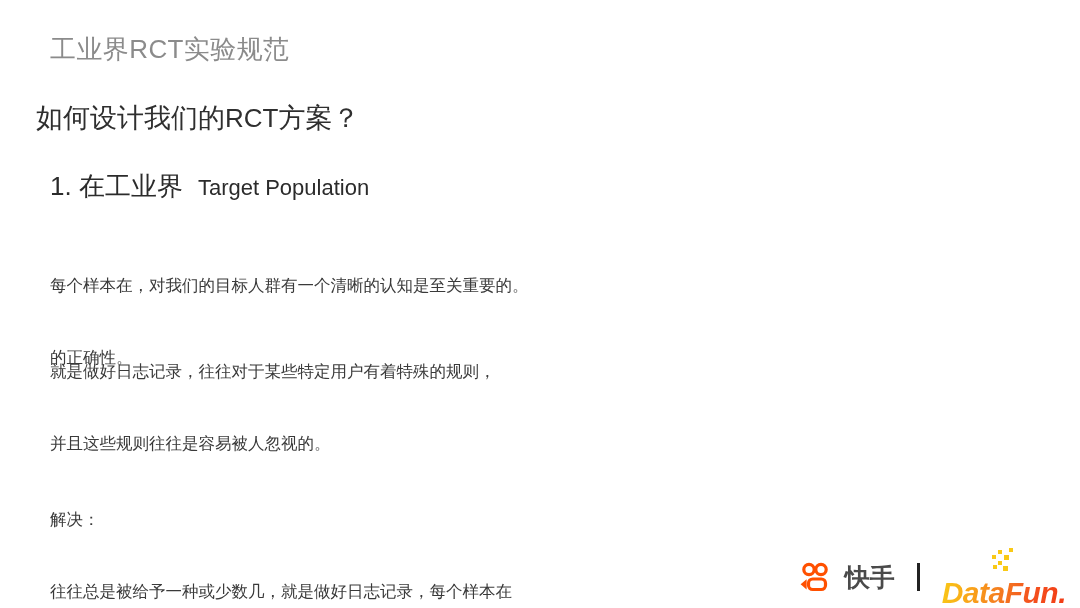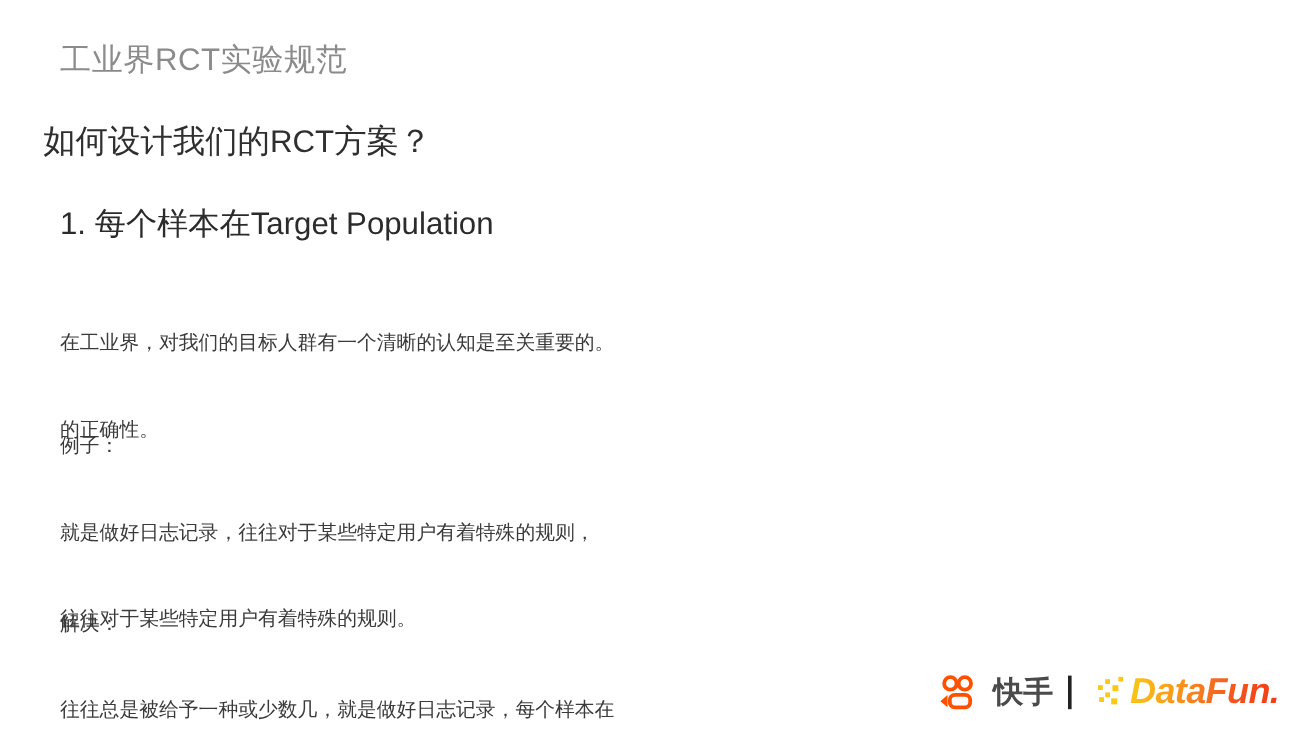--- a/index.html
+++ b/index.html
@@ -64,21 +64,22 @@
   }
   .section-heading .num {
     font-family: "Liberation Sans", "DejaVu Sans", sans-serif;
   }
   .section-heading .cjk {
     font-family: "Liberation Serif", "DejaVu Serif", serif;
     font-size: 26px;
   }
   .section-heading .latin {
     font-family: "Liberation Sans", "DejaVu Sans", sans-serif;
-    font-size: 26px;
+    font-size: 22px;
+    margin-left: 15px;
   }
 
   
   .body-block {
     position: absolute;
     left: 50px;
     width: 560px;
     font-family: "Liberation Serif", "DejaVu Serif", serif;
     font-size: 16.5px;
     line-height: 24px;
@@ -104,21 +105,21 @@
     display: flex;
     align-items: center;
     gap: 0px;
   }
 
   
   .ks-logo {
     display: flex;
     align-items: center;
     gap: 13px;
-    margin-right: 12px;
+    margin-right: 22px;
   }
   .ks-mark {
     position: relative;
     width: 34px;
     height: 30px;
   }
   .ks-mark svg { display: block; }
   .ks-word {
     font-family: "Liberation Sans", "DejaVu Sans", sans-serif;
     font-size: 25px;
@@ -134,20 +135,21 @@
     background: #222222;
     margin-right: 22px;
     flex: none;
   }
 
   
   .df-logo {
     display: flex;
     align-items: center;
     gap: 3px;
+    flex-direction: column;
   }
   .df-dots { width: 24px; height: 28px; display:block; }
   .df-word {
     font-family: "Liberation Sans", "DejaVu Sans", sans-serif;
     font-size: 30px;
     font-weight: 700;
     font-style: italic;
     line-height: 1;
     letter-spacing: -0.5px;
     background: linear-gradient(100deg, #F9C916 0%, #F9A11B 26%, #F47920 48%, #F4511E 72%, #F23A14 100%);
@@ -159,31 +161,30 @@
 </style>
 </head>
 <body>
 
 <div class="slide">
 
   <div class="slide-title">工业界RCT实验规范</div>
 
   <div class="slide-subtitle"><span>如何设计我们的</span><span class="latin">RCT</span><span>方案？</span></div>
 
-  <div class="section-heading"><span class="num">1. </span><span class="cjk">每个样本在</span><span class="latin">Target Population</span></div>
+  <div class="section-heading"><span class="num">1. </span><span class="cjk">在工业界</span><span class="latin">Target Population</span></div>
 
   <div class="body-block" id="para-intro">
-    <span class="body-line">在工业界，对我们的目标人群有一个清晰的认知是至关重要的。</span>
+    <span class="body-line">每个样本在，对我们的目标人群有一个清晰的认知是至关重要的。</span>
     <span class="body-line">的正确性。</span>
   </div>
 
   <div class="body-block" id="para-example">
-    <span class="body-line">例子：</span>
     <span class="body-line">就是做好日志记录，往往对于某些特定用户有着特殊的规则，</span>
-    <span class="body-line">往往对于某些特定用户有着特殊的规则。</span>
+    <span class="body-line">并且这些规则往往是容易被人忽视的。</span>
     
     
   </div>
 
   <div class="body-block" id="para-solution">
     <span class="body-line">解决：</span>
     <span class="body-line">往往总是被给予一种或少数几，就是做好日志记录，每个样本在</span>
     
     
   </div>

